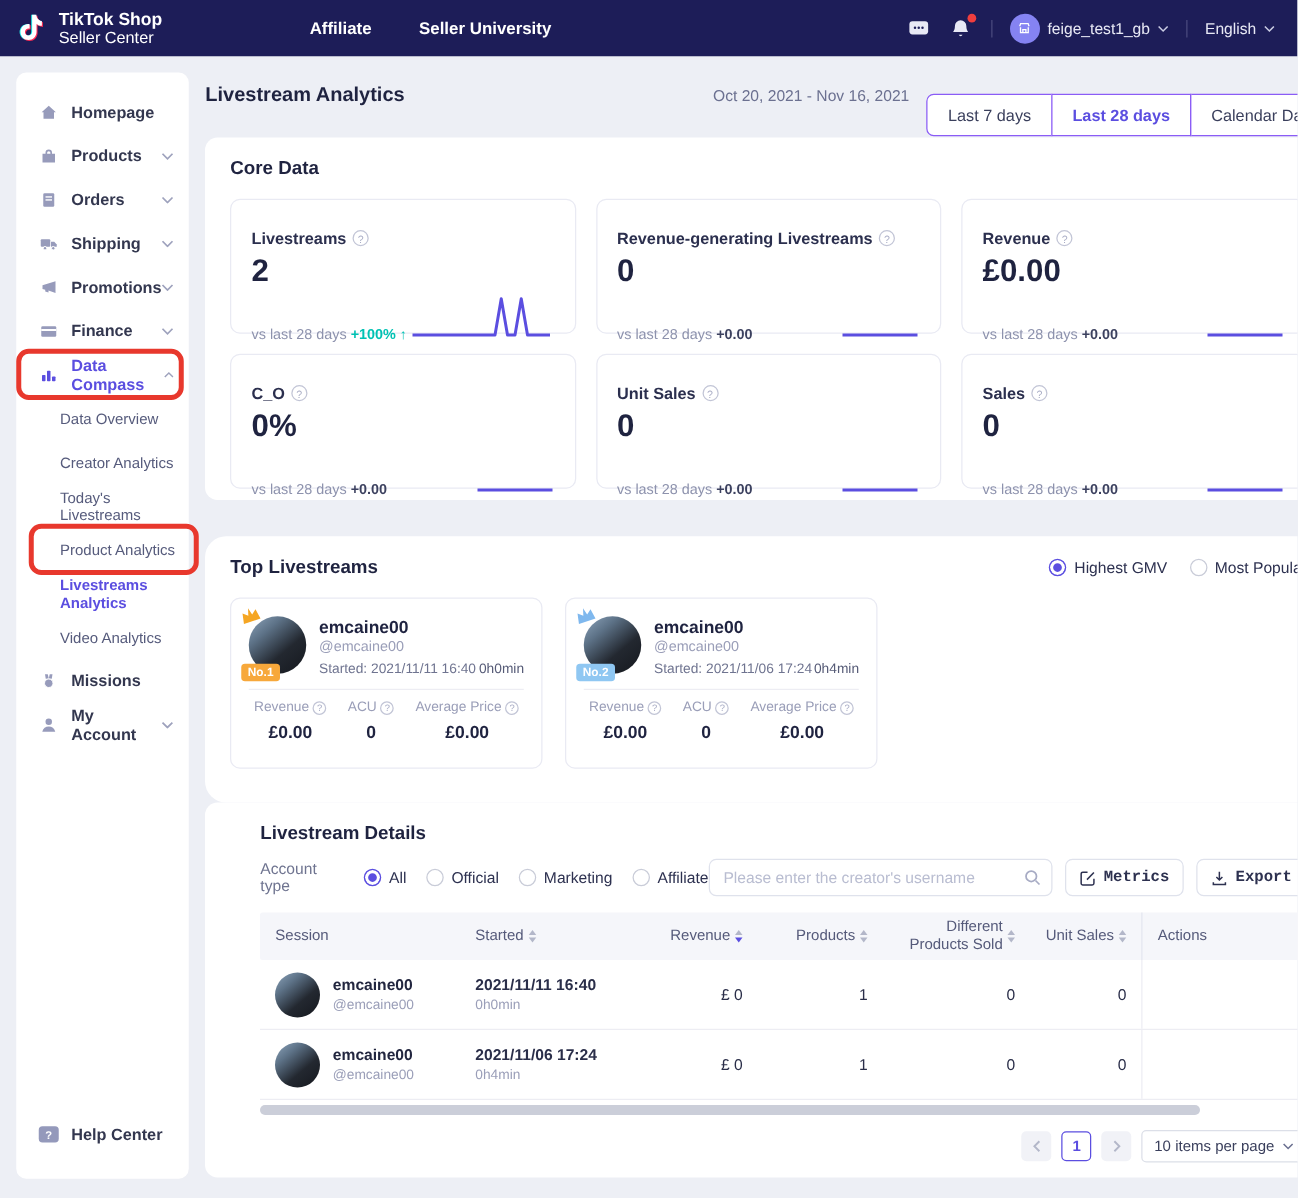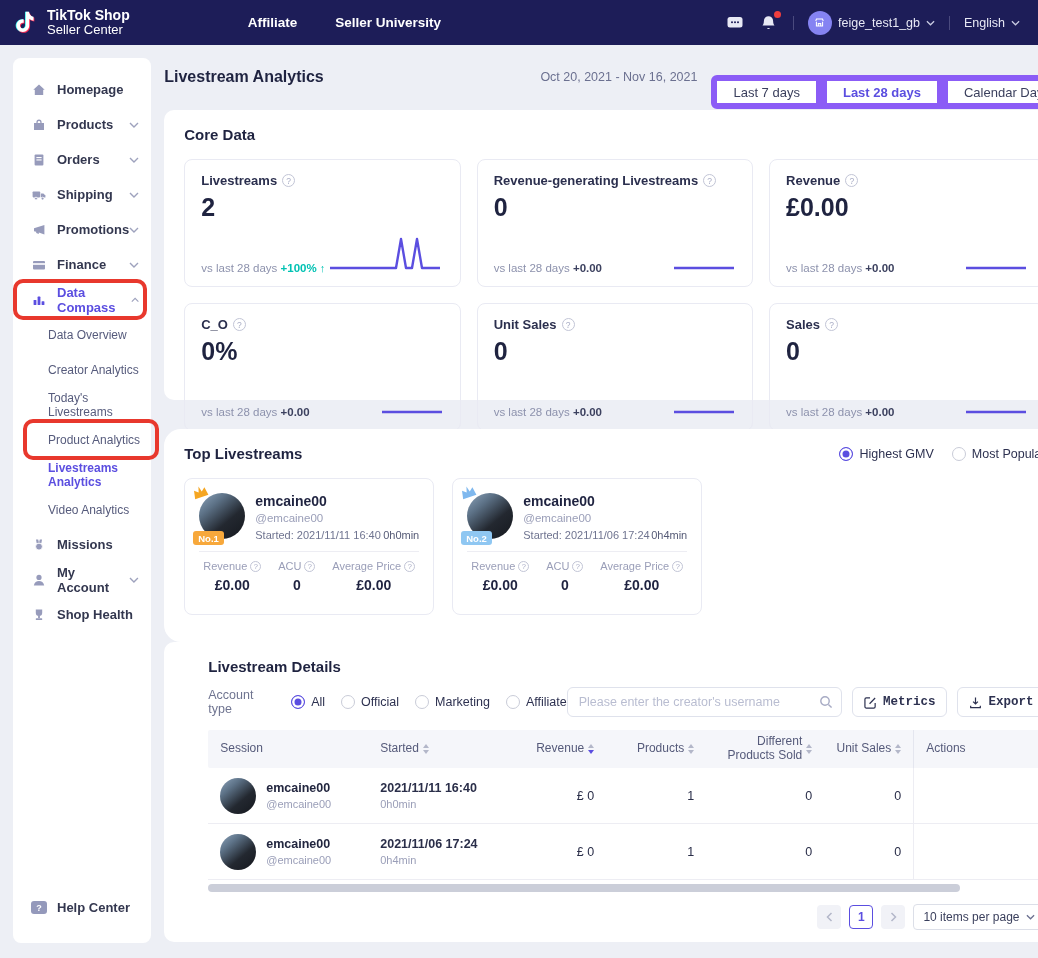--- a/index.html
+++ b/index.html
@@ -43,34 +43,34 @@
   .annotation-data-compass { top:221px; left:0px; width:134px; height:41px; }
   .annotation-livestreams { top:361px; left:10px; width:136px; height:41px; }
 
   
   .main { flex:1; display:flex; flex-direction:column; }
   .page-header { height:38px; display:flex; align-items:center; }
   .page-header h1 { font-size:16px; font-weight:700; color:#1f2340; }
   .header-right { margin-left:auto; display:flex; align-items:center; gap:14px; }
   .date-range { font-size:12.5px; color:#6b7090; }
   .segmented { display:flex; }
-  .segmented button { height:34px; padding:0 16px; background:#fff; border:6px solid #8b5cf6; margin-left:-1px; font-size:13px; color:#3a3f5c; cursor:pointer; font-family:inherit;margin-top:30px; }
+  .segmented button { height:34px; padding:0 16px; background:#fff; border:1px solid #8b5cf6; margin-left:-1px; font-size:13px; color:#3a3f5c; cursor:pointer; font-family:inherit;margin-top:30px; }
   .segmented button:first-child { border-radius:6px 0 0 6px; margin-left:0; }
   .segmented button:last-child { border-radius:0 6px 6px 0; }
   .segmented button.active { color:#5b4ee0; font-weight:700; position:relative; z-index:1; }
 
   .panel { background:#fff; border-radius:10px; padding:16px 20px 18px 20px; }
   .panel h2 { font-size:15px; font-weight:700; color:#1f2340; }
   .panel.core { margin-top:14px; height:290px; }
   .panel.top-ls { margin-top:29px; height:213px;border-radius:17px; }
   .panel.details { height:300px;padding-left:44px; }
 
   
   .cards-grid { margin-top:16px; display:grid; grid-template-columns:repeat(3,1fr); gap:16px; }
-  .kpi-card { height:128px; border:1px solid #e9eaf3; border-radius:8px; padding:13px 16px 12px 16px; display:flex; flex-direction:column; }
+  .kpi-card { height:108px; border:1px solid #e9eaf3; border-radius:8px; padding:23px 16px 12px 16px; display:flex; flex-direction:column; }
   .kpi-label-row { display:flex; align-items:center; gap:5px; }
   .kpi-label { font-size:13px; font-weight:700; color:#2b2f4e; }
   .q-icon { width:13px; height:13px; border:1px solid #c2c5d6; border-radius:50%; color:#a7abc4; font-size:8.5px; display:inline-flex; align-items:center; justify-content:center; flex:none; }
   .q-icon::after { content:"?"; }
   .kpi-value { font-size:25px; font-weight:700; color:#1f2340; margin-top:5px; }
   .kpi-foot { margin-top:auto; display:flex; align-items:flex-end; }
   .kpi-compare { font-size:11.5px; color:#8d92ad; white-space:nowrap; }
   .delta { color:#3c415f; font-weight:700; }
   .delta.up { color:#00c2b3; }
   .delta-arrow { color:#00c2b3; font-weight:700; font-size:11px; }
@@ -307,28 +307,20 @@
     <div class="side-item">
       <svg class="icon" viewBox="0 0 16 16">
           <circle cx="8" cy="5.4" r="2.6" fill="#979bbb"></circle>
           <path d="M2.8 13.4c.6-2.9 2.7-4.3 5.2-4.3s4.6 1.4 5.2 4.3z" fill="#979bbb"></path>
         </svg>
       <span class="lbl">My Account</span>
       <svg class="chev" width="10" height="6" viewBox="0 0 10 6">
           <polyline points="1,1 5,5 9,1" fill="none" stroke="#9ea2bd" stroke-width="1.4"></polyline>
         </svg>
     </div>
-    <div class="side-item">
-      <svg class="icon" viewBox="0 0 16 16">
-          <path d="M4.8 2.6h6.4v3.2a3.2 3.2 0 0 1-6.4 0V2.6z" fill="#979bbb"></path>
-          <rect x="7.1" y="8.6" width="1.8" height="2.4" fill="#979bbb"></rect>
-          <rect x="4.8" y="11.2" width="6.4" height="1.8" rx=".6" fill="#979bbb"></rect>
-        </svg>
-      <span class="lbl">Shop Health</span>
-    </div>
 
     <div class="sidebar-bottom">
       <div class="side-item">
         <span class="help-bubble"></span>
         <span class="lbl">Help Center</span>
       </div>
     </div>
   </aside>
 
   <main class="main">

